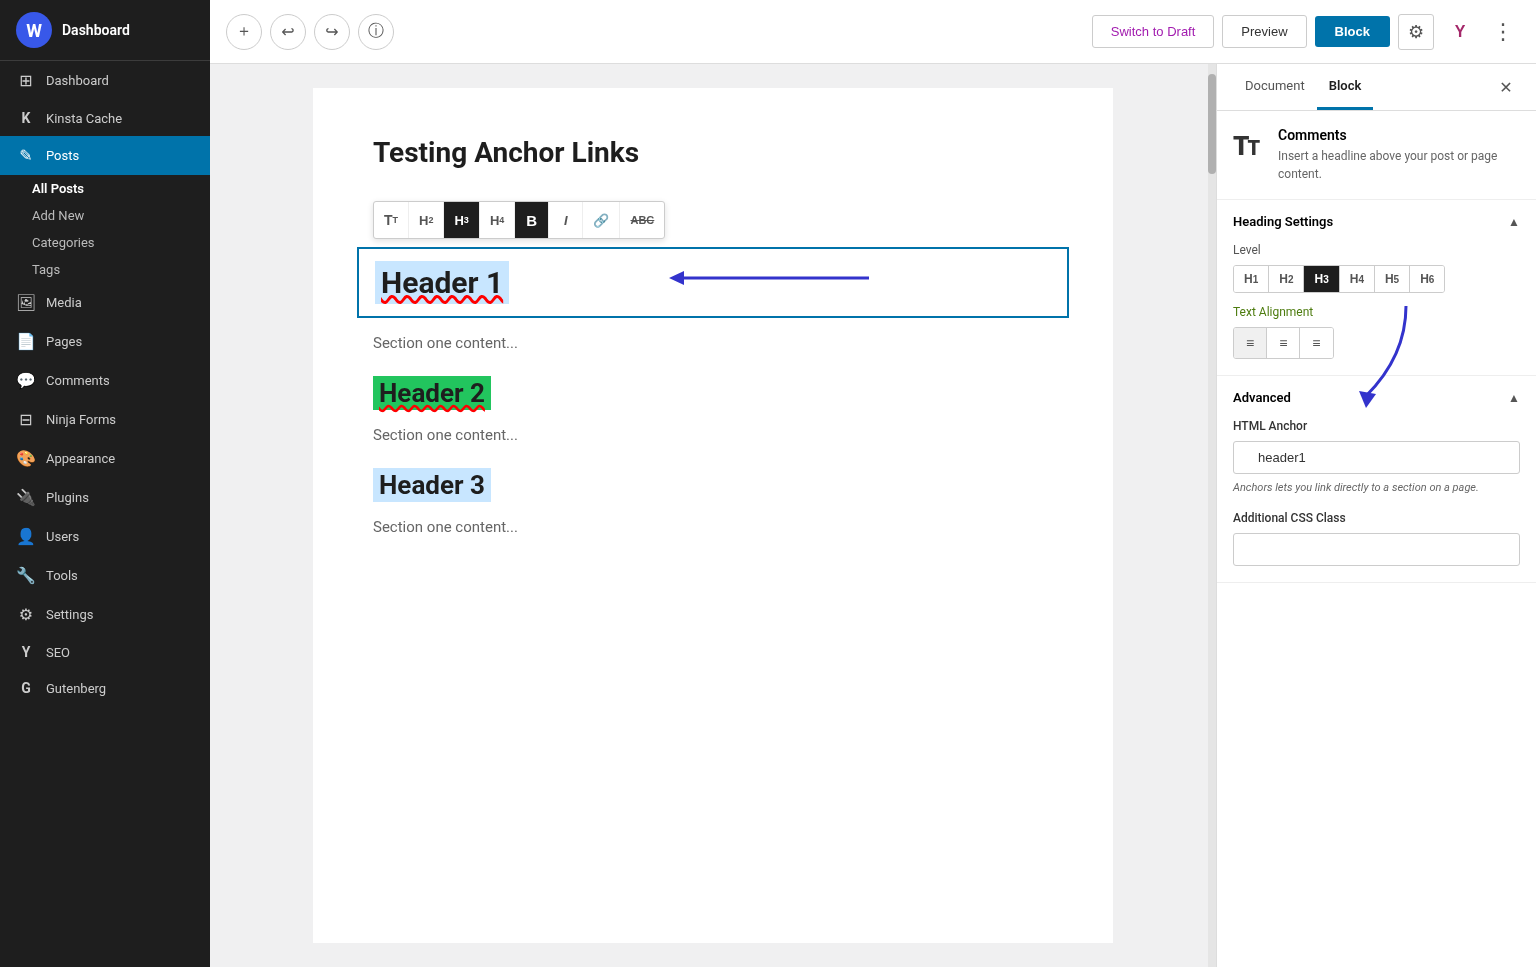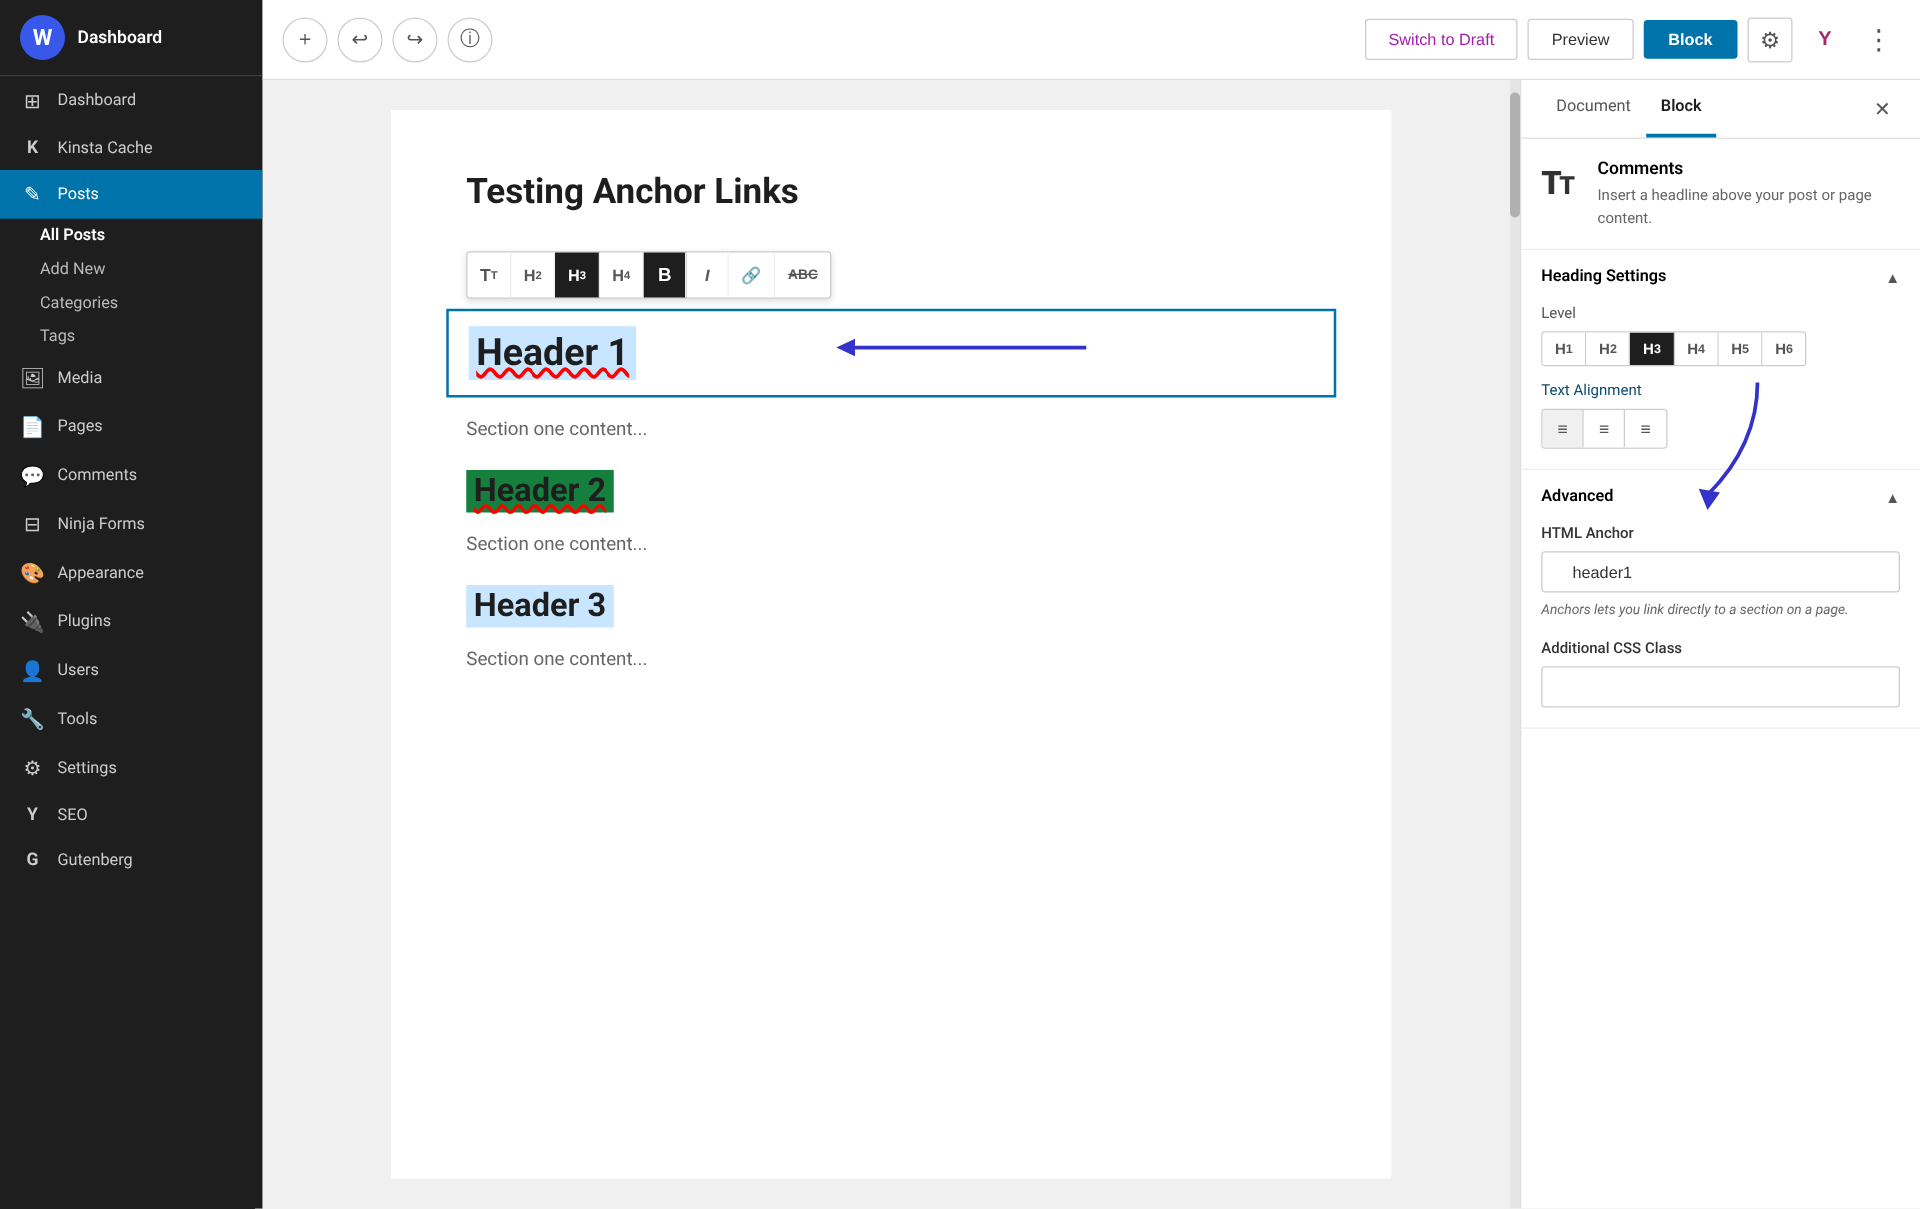--- a/index.html
+++ b/index.html
@@ -205,21 +205,21 @@
     }
     .section-content {
       color: #666;
       font-size: 15px;
       margin: 16px 0 24px;
     }
     .block-header2 {
       font-size: 26px;
       font-weight: 700;
       color: #1e1e1e;
-      background: #15803d;
+      background: #22c55e;
       padding: 2px 6px;
       display: inline-block;
       text-decoration: underline;
       text-decoration-color: red;
       text-decoration-style: wavy;
       text-align: center;
     }
     .block-header3 {
       font-size: 26px;
       font-weight: 700;
@@ -315,21 +315,21 @@
       cursor: pointer;
       font-size: 12px;
       font-weight: 700;
       color: #555;
       display: flex; align-items: center;
     }
     .level-btn:last-child { border-right: none; }
     .level-btn.active { background: #1e1e1e; color: #fff; }
 
     
-    .align-label { font-size: 12px; color: #0c4a6e; margin: 12px 0 8px; }
+    .align-label { font-size: 12px; color: #4d7c0f; margin: 12px 0 8px; }
     .align-buttons {
       display: flex;
       border: 1px solid #ccc;
       border-radius: 3px;
       overflow: hidden;
       width: fit-content;
     }
     .align-btn {
       padding: 7px 12px;
       border: none;

